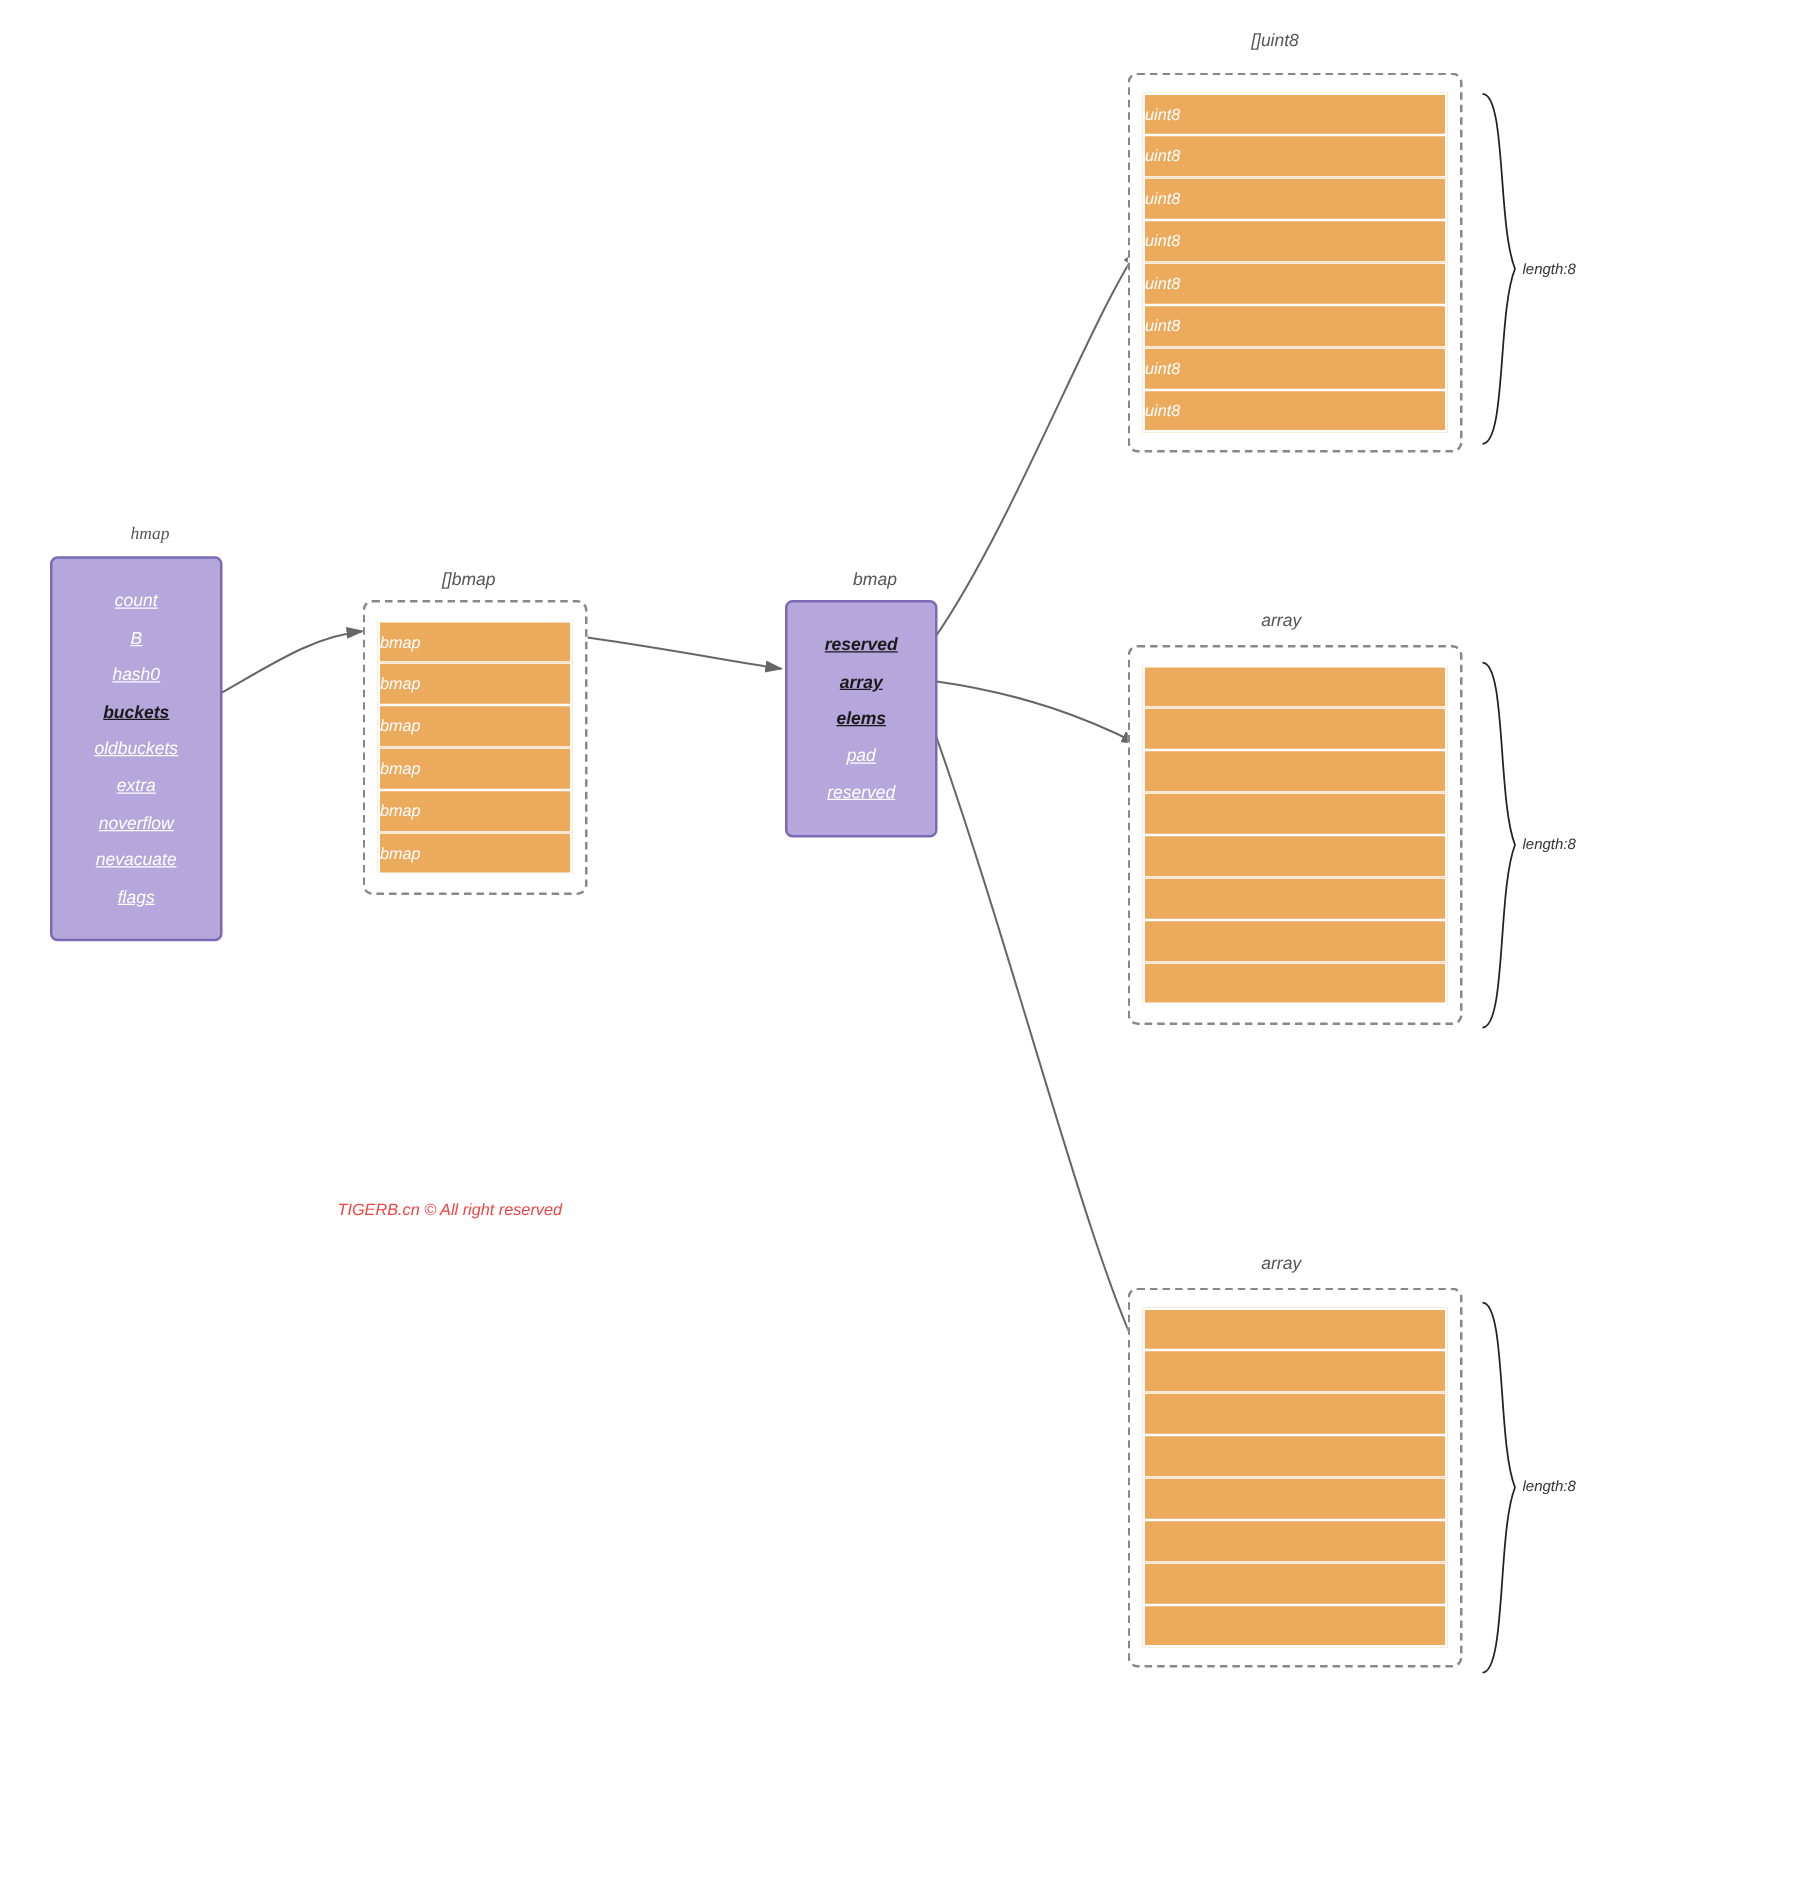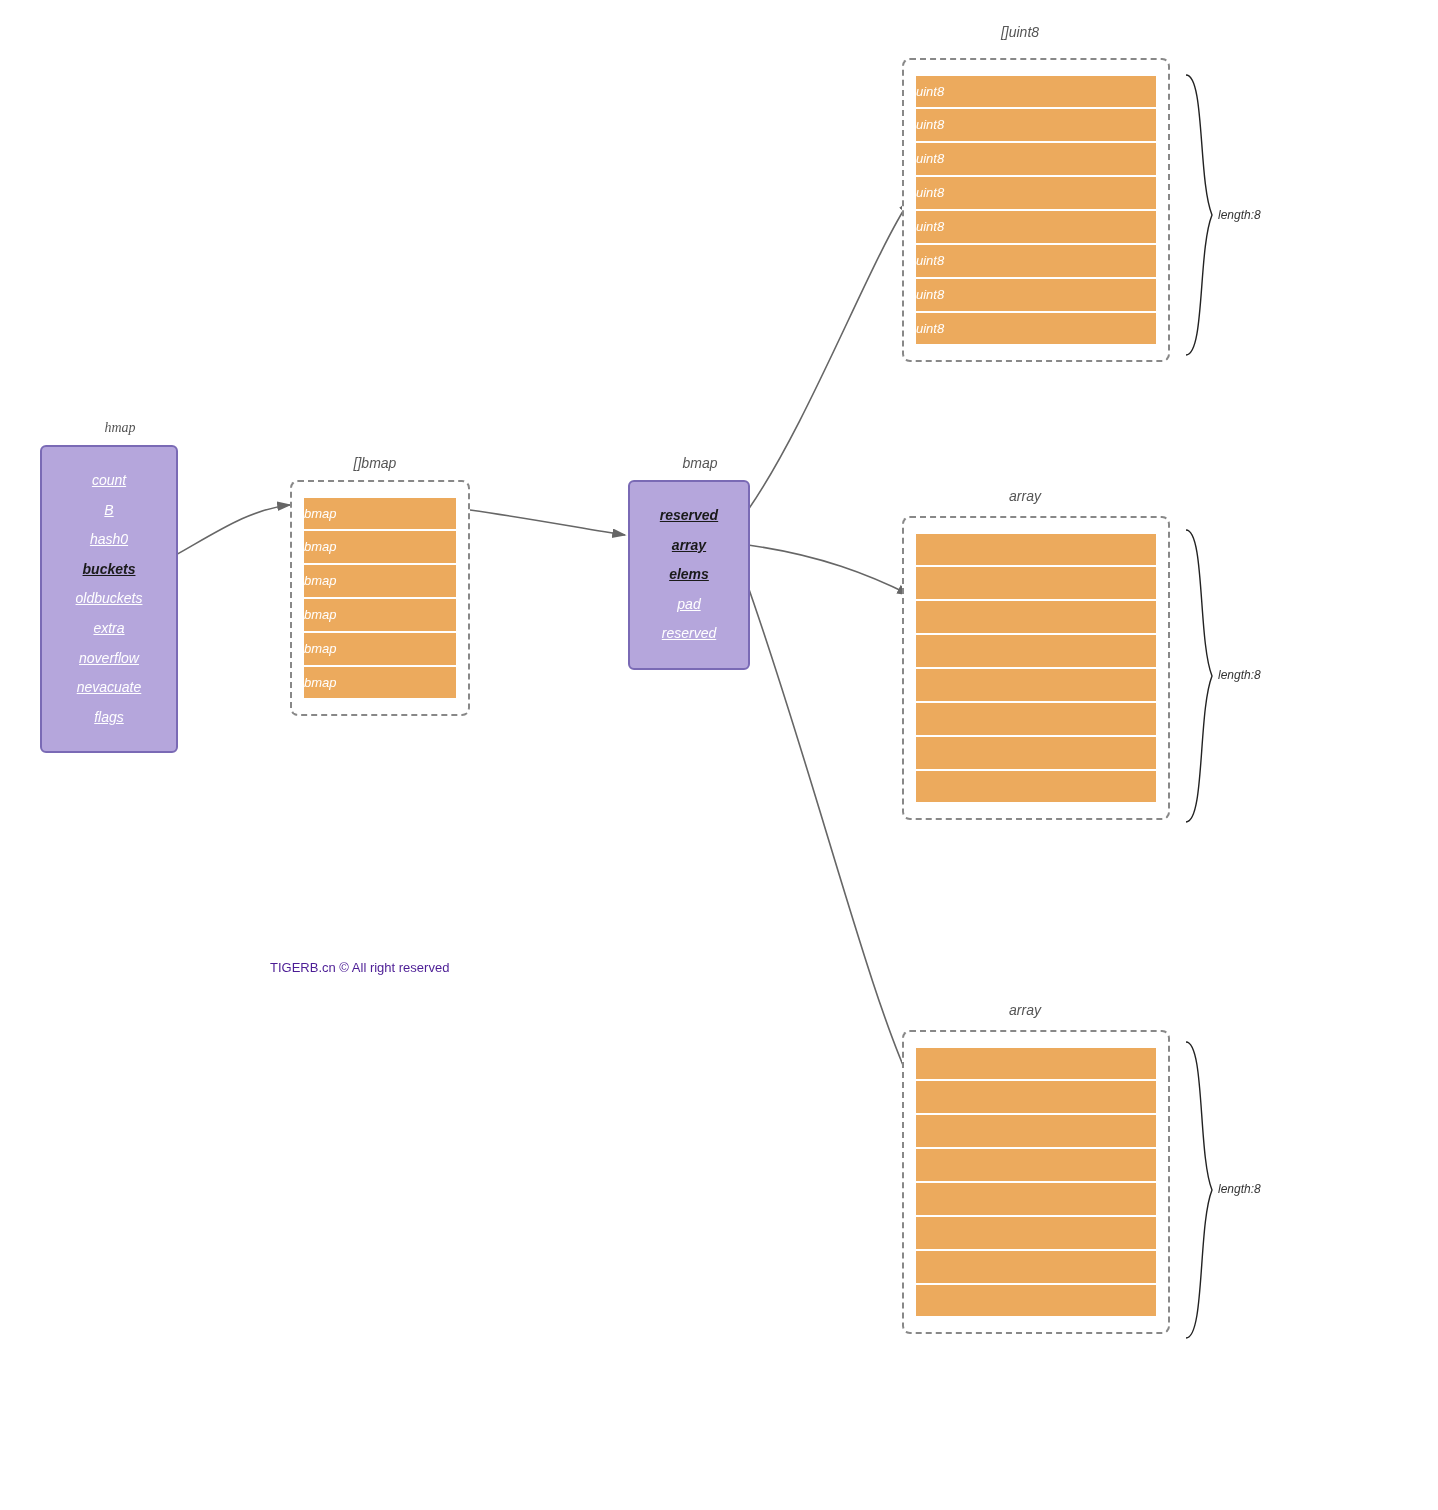--- a/index.html
+++ b/index.html
@@ -66,21 +66,22 @@
   .orange-row:last-child { border-bottom-width: 2px; }
   .len-label {
     position: absolute;
     font-size: 12px;
     color: #333;
     font-style: italic;
   }
   .footer {
     position: absolute;
     font-size: 13px;
-    color: #4c1d95;
+    color: #ef4444;
+    font-style: italic;
   }
   svg.arrows {
     position: absolute;
     left: 0;
     top: 0;
     pointer-events: none;
   }
 </style>
 </head>
 <body>

